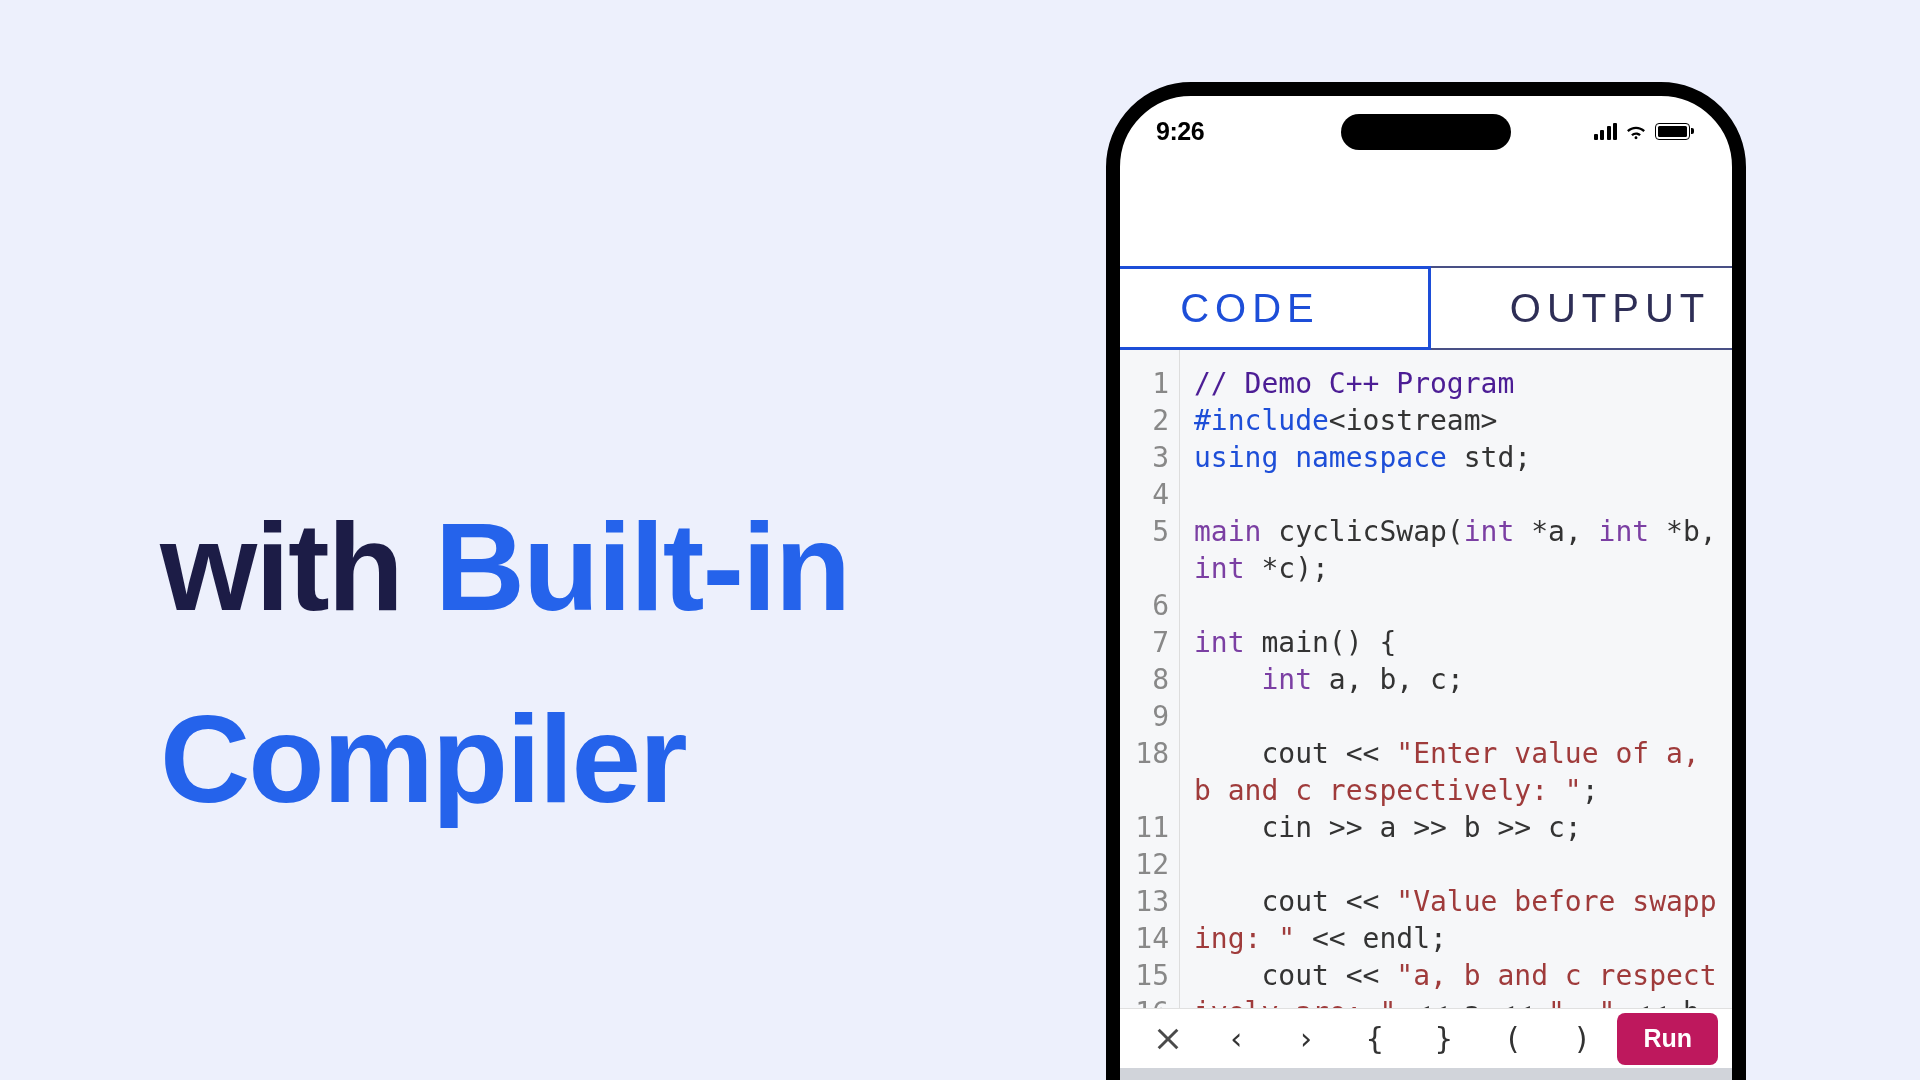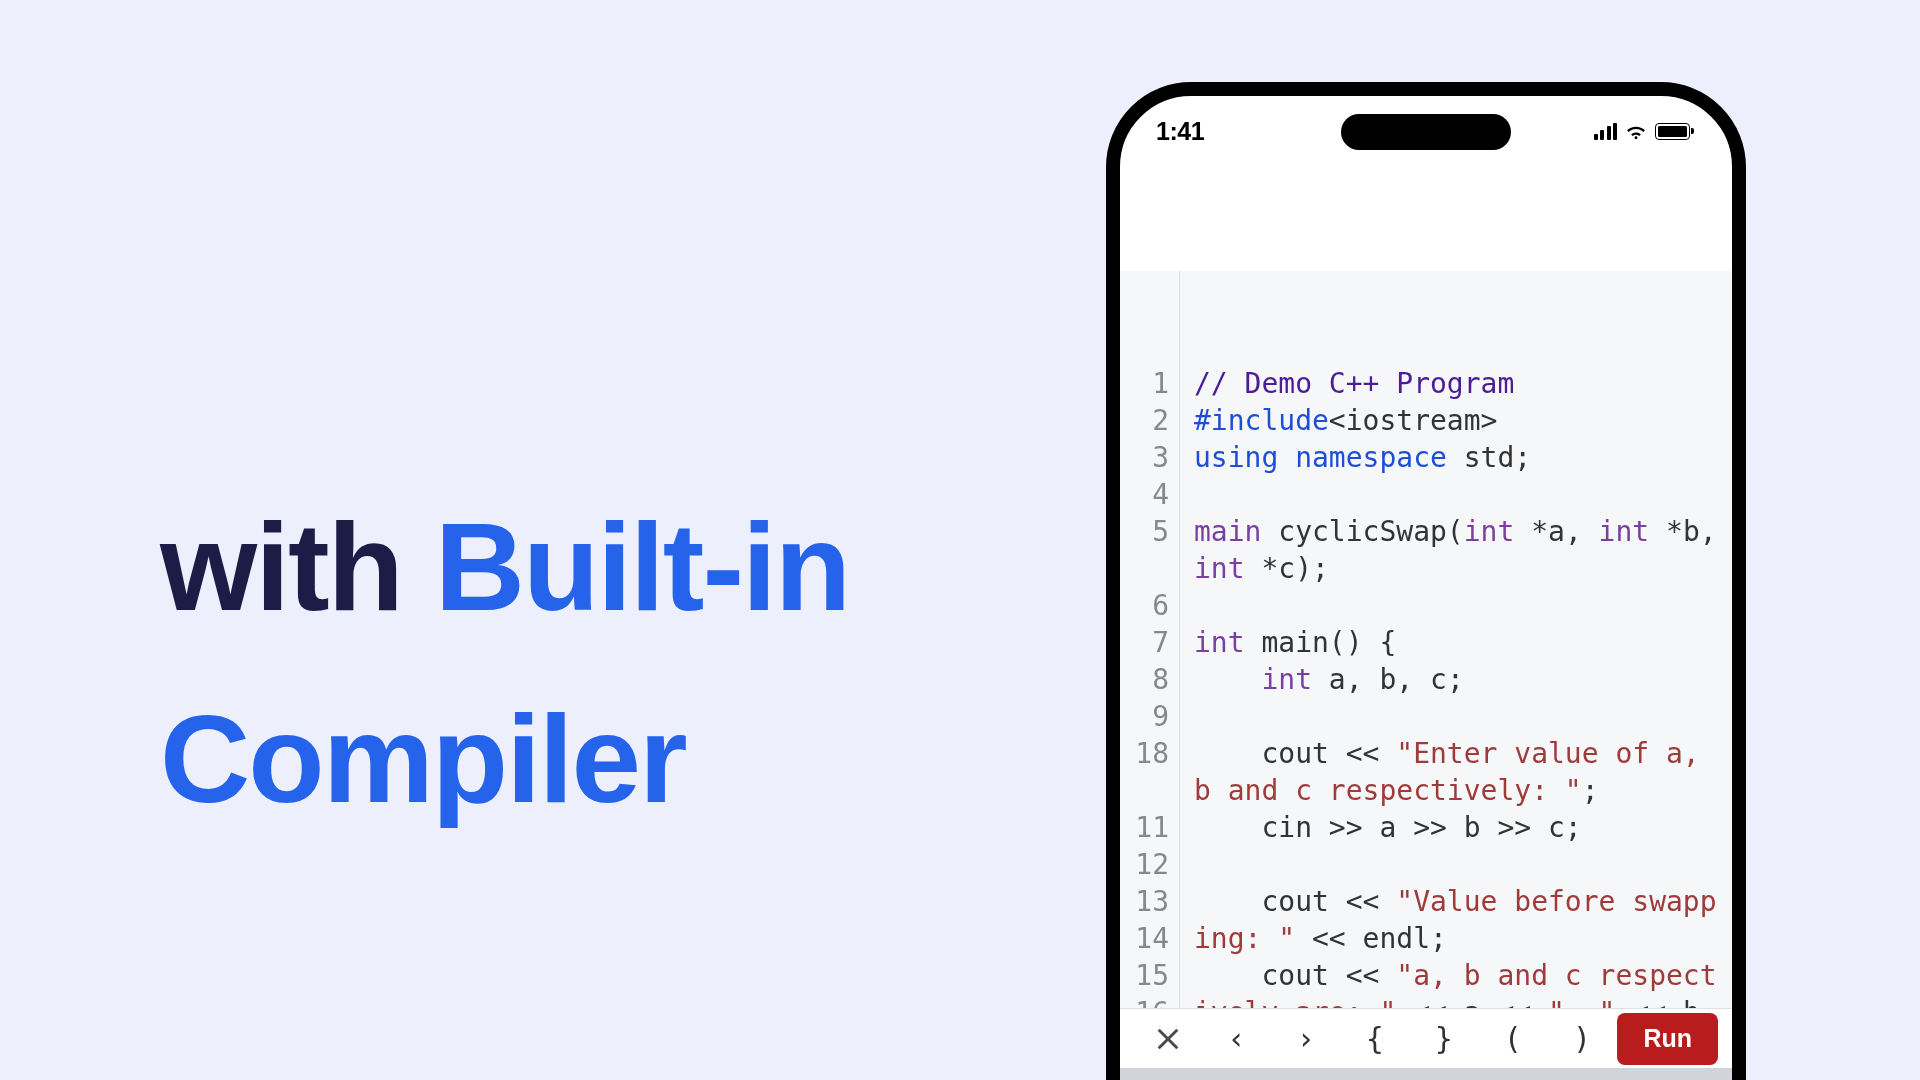--- a/index.html
+++ b/index.html
@@ -202,21 +202,21 @@
     font-size: 30px;
     color: #333;
     font-family: 'SF Mono', Menlo, monospace;
     cursor: pointer;
   }
   .sym-btn.close svg { width: 28px; height: 28px; stroke:#4a4a4a; stroke-width:2.5; fill:none;}
   .run-btn {
     margin-left: auto;
     padding: 0 26px;
     height: 52px;
-    background: #b91c1c;
+    background: #be185d;
     color: #fff;
     border-radius: 8px;
     display: flex;
     align-items: center;
     justify-content: center;
     font-size: 25px;
     font-weight: 600;
     font-family: -apple-system, sans-serif;
     cursor: pointer;
   }
@@ -252,39 +252,43 @@
   <span class="accent">Compiler</span>
 </div>
 
 <div class="phone">
   <div class="side-btn side-left-1"></div>
   <div class="side-btn side-left-2"></div>
   <div class="side-btn side-left-3"></div>
   <div class="side-btn side-right"></div>
 
   <div class="status-bar">
-    <div class="status-time">1:41</div>
+    <div class="status-time">9:26</div>
     <div class="status-icons">
       <div class="signal-icon">
           <span></span>
           <span></span>
           <span></span>
           <span></span>
         </div>
       <div class="wifi-icon">
         <svg viewBox="0 0 24 18">
             <path d="M12 17.5c.9 0 1.6-.7 1.6-1.6s-.7-1.6-1.6-1.6-1.6.7-1.6 1.6.7 1.6 1.6 1.6zm-5.3-5.3l1.8 1.8c1-1 2.2-1.5 3.5-1.5s2.6.6 3.5 1.5l1.8-1.8c-1.5-1.5-3.3-2.2-5.3-2.2s-3.9.8-5.3 2.2zM2.2 7.7L4 9.5c2.2-2.2 5-3.3 8-3.3s5.9 1.2 8 3.3l1.8-1.8C19.1 5 15.7 3.7 12 3.7S4.9 5 2.2 7.7z"></path>
           </svg>
       </div>
       <div class="battery-icon">
           <div class="fill"></div>
         </div>
     </div>
   </div>
 
+  <div class="tabs">
+    <div class="tab active">CODE</div>
+    <div class="tab inactive">OUTPUT</div>
+  </div>
 
   <div class="code-area">
     <div class="gutter">
       <div>1</div>
       <div>2</div>
       <div>3</div>
       <div>4</div>
       <div>5</div>
       <div style="height:37px"></div>
       <div>6</div>

